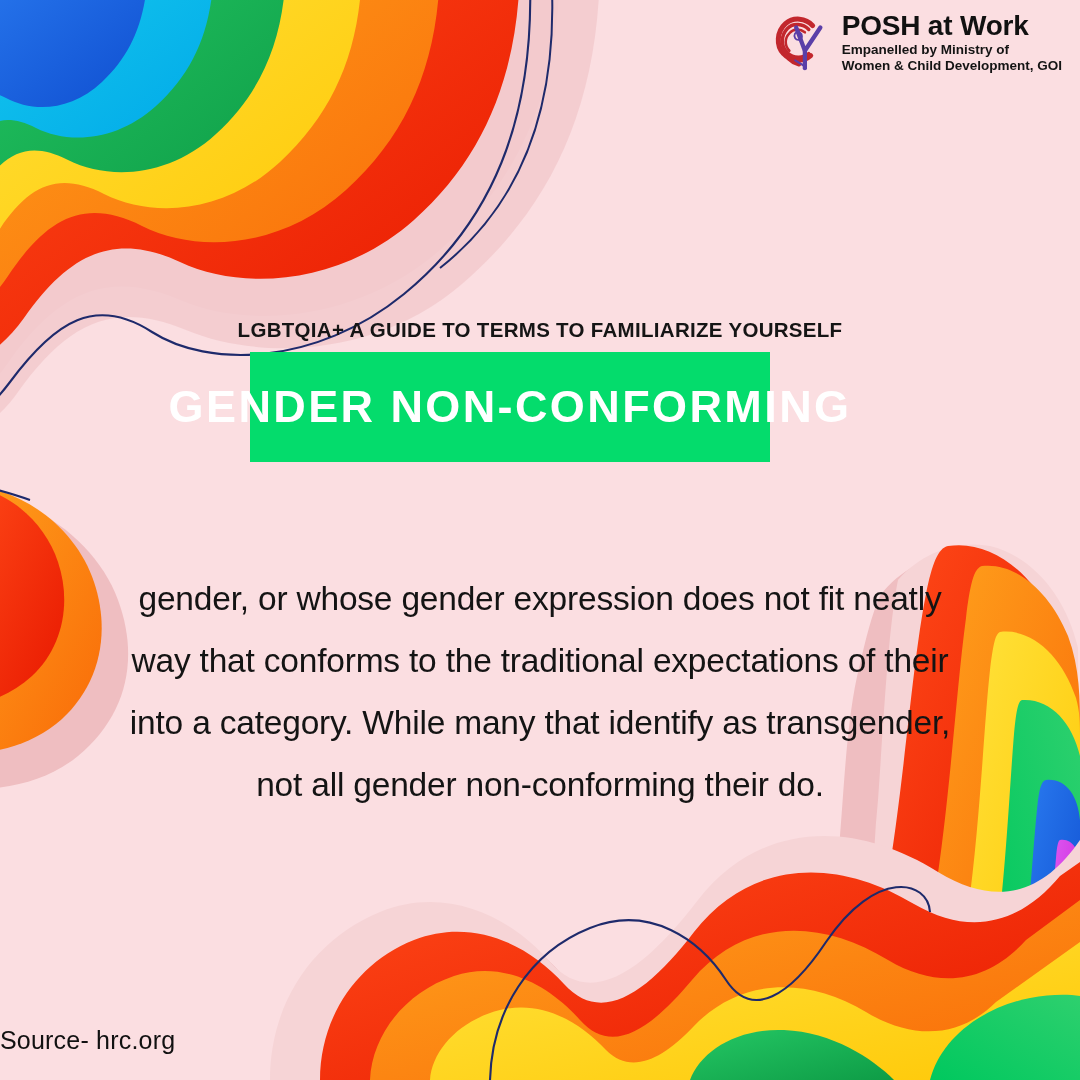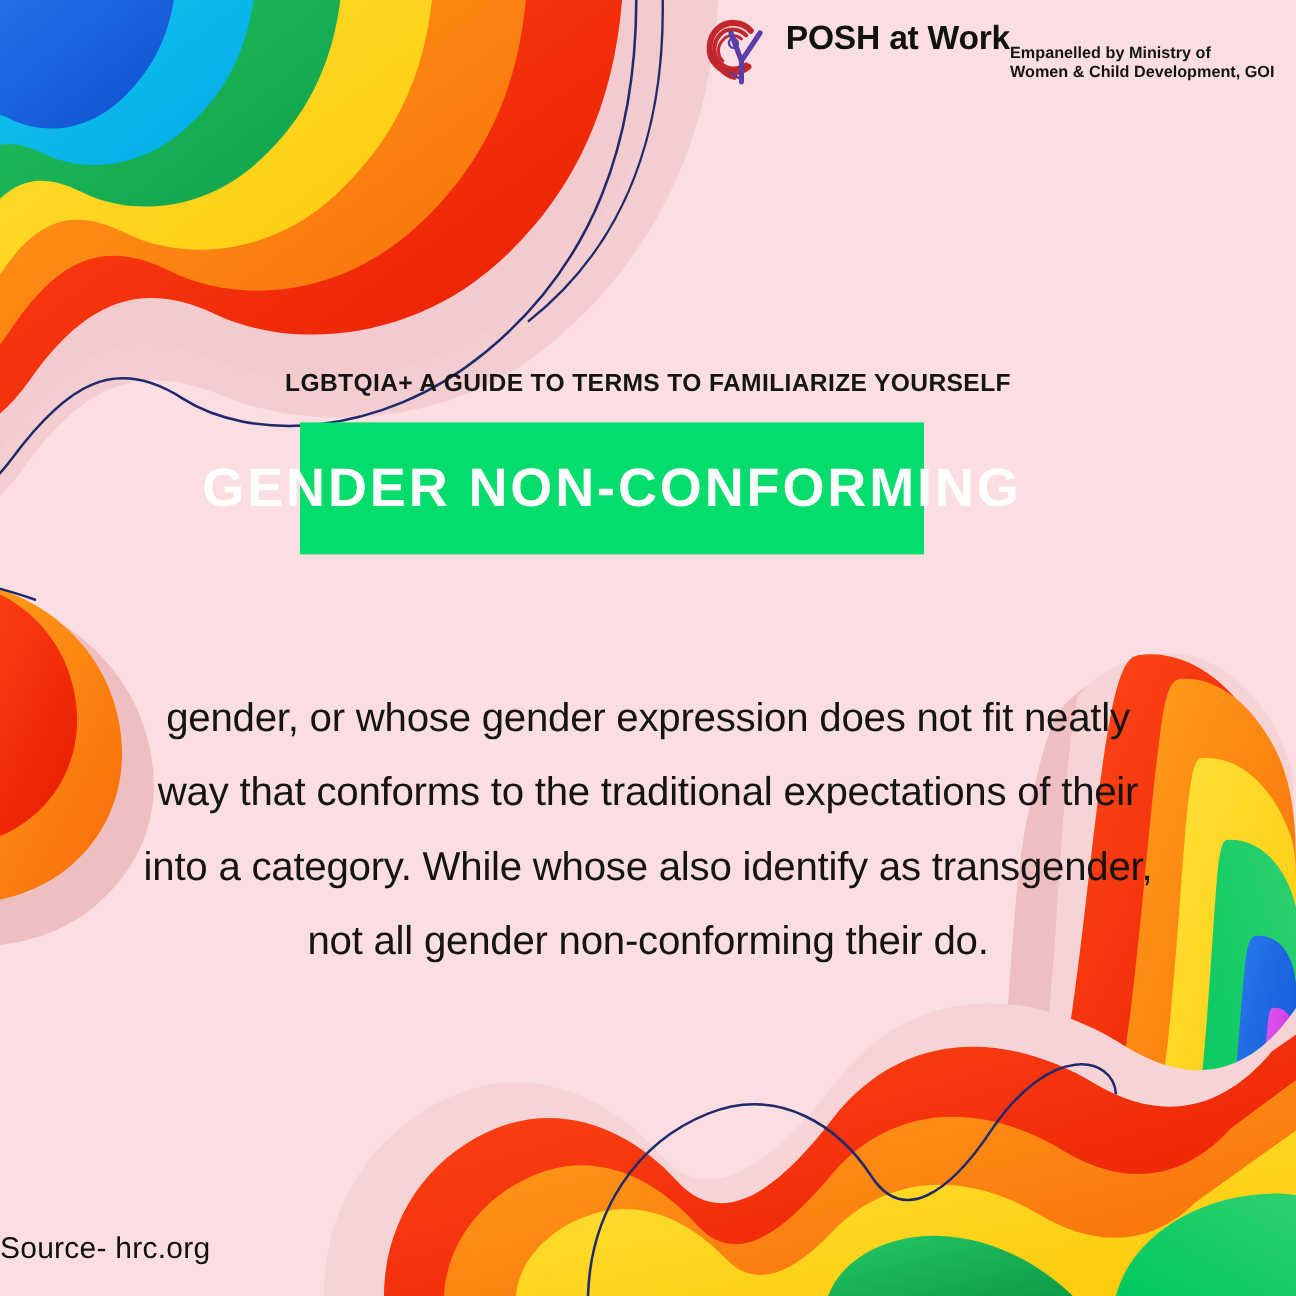--- a/index.html
+++ b/index.html
@@ -31,44 +31,44 @@
     gap:10px;
     z-index:40;
   }
   .logo-mark{
     width:62px;height:62px;
     flex:0 0 62px;
     display:block;
   }
   .logo-text{
     display:flex;
+    flex-direction:column;
     align-items:flex-start;
     line-height:1;
   }
   .brand-name{
     font-size:28px;
     font-weight:700;
     color:#111111;
     letter-spacing:-0.2px;
     margin:0 0 2px 0;
     white-space:nowrap;
   }
   .brand-sub{
     font-size:13.5px;
     font-weight:700;
     color:#141414;
     line-height:1.18;
     white-space:nowrap;
-    margin-top:18px;
   }
 
   
   .kicker{
     position:absolute;
-    top:308px;left:0;right:0;
+    top:318px;left:0;right:0;
     text-align:center;
     font-size:20.5px;
     font-weight:700;
     letter-spacing:0.3px;
     color:#151515;
     z-index:30;
     white-space:nowrap;
   }
 
   
@@ -364,19 +364,19 @@
 
   <div class="kicker">LGBTQIA+ A GUIDE TO TERMS TO FAMILIARIZE YOURSELF</div>
 
   <div class="title-banner">
     <span class="title-text">GENDER NON-CONFORMING</span>
   </div>
 
   <div class="body-copy">
     <span class="ln">gender, or whose gender expression does not fit neatly</span>
     <span class="ln">way that conforms to the traditional expectations of their</span>
-    <span class="ln">into a category. While whose also identify as transgender,</span>
+    <span class="ln">into a category. While many that identify as transgender,</span>
     <span class="ln">not all gender non-conforming their do.</span>
   </div>
 
   <div class="source">Source- hrc.org</div>
 
 </div>
 
 </body></html>

